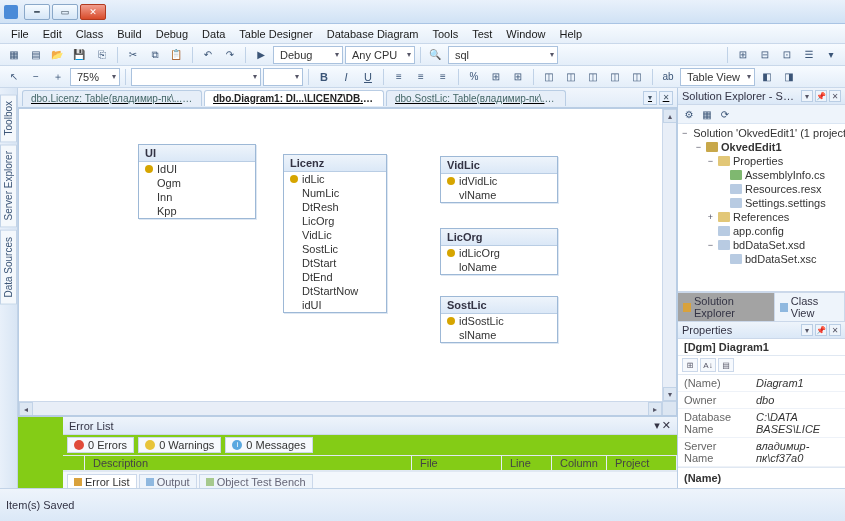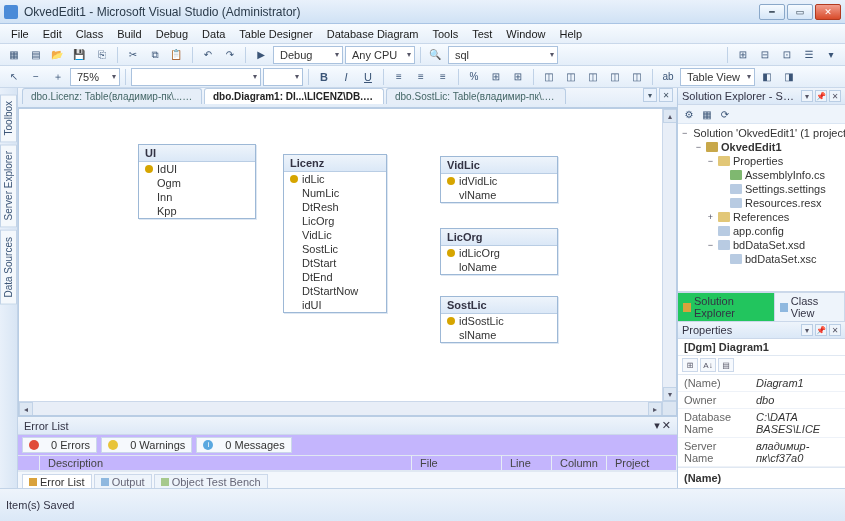--- a/index.html
+++ b/index.html
@@ -29,21 +29,21 @@
 
 
 .workspace { flex:1; display:flex; overflow:hidden; }
 
 
 .sidetabs { width:18px; background:linear-gradient(to right,#e8f0fa,#d8e5f4); border-right:1px solid #c2d3e7; display:flex; flex-direction:column; padding-top:6px; }
 .sidetab { writing-mode:vertical-rl; transform:rotate(180deg); padding:6px 2px; color:#3b5577; font-size:10px; border:1px solid #c2d3e7; background:#f4f8fc; margin-bottom:2px; }
 
 
 .center { flex:1; display:flex; flex-direction:column; background:#f0f4fa; }
-.doctabs { height:20px; background:linear-gradient(#f1f6fc,#e2ecf8); display:flex; align-items:flex-start; padding:0 4px; border-bottom:1px solid #b9cde4; position:relative; }
+.doctabs { height:20px; background:linear-gradient(#f1f6fc,#e2ecf8); display:flex; align-items:center; padding:0 4px; border-bottom:1px solid #b9cde4; position:relative;text-decoration:underline; }
 .doctab { padding:2px 8px; border:1px solid #b9cde4; border-bottom:none; background:#e6eef8; color:#466; border-radius:3px 3px 0 0; margin-right:2px; font-size:10px; white-space:nowrap; max-width:180px; overflow:hidden; text-overflow:ellipsis; }
 .doctab.active { background:#fff; color:#222; font-weight:600; }
 .doctabs .navbtn { margin-left:auto; display:flex; gap:2px; }
 .navbtn .nb { width:14px; height:14px; border:1px solid #b9cde4; background:#eaf2fc; display:flex; align-items:center; justify-content:center; font-size:8px; color:#456; }
 
 
 .canvas-wrap { flex:1; position:relative; background:#fff; border:1px solid #b9cde4; margin:0; overflow:hidden; }
 .canvas { position:absolute; left:0; top:0; right:14px; bottom:14px; background:#fff; }
 .hsbar { position:absolute; left:0; right:14px; bottom:0; height:14px; background:#e8eef7; border-top:1px solid #cbd8ea; display:flex; }
 .hsbar .arrow, .vsbar .arrow { width:14px; height:14px; background:#dde7f3; border:1px solid #c2d3e7; display:flex;align-items:center;justify-content:center; font-size:8px; color:#556; }
@@ -52,24 +52,24 @@
 .vsbar .track { flex:1; position:relative; }
 .scroll-corner { position:absolute; right:0; bottom:0; width:14px; height:14px; background:#dce6f2; border-left:1px solid #c2d3e7; border-top:1px solid #c2d3e7; }
 
 
 .dbtable { position:absolute; border:1px solid #9db8d6; background:#fff; box-shadow:1px 1px 0 #dde7f3; }
 .dbtable .title { background:linear-gradient(#eef4fb,#dbe8f7); border-bottom:1px solid #b9cde4; padding:2px 6px; font-weight:600; color:#334; font-size:11px; }
 .dbtable .row { display:flex; align-items:center; padding:1px 6px; color:#333; font-size:10px; gap:4px; }
 .keyico { width:8px; height:8px; background:#d6a500; border-radius:50%; }
 
 
-.errorlist { height:72px; border-top:1px solid #b9cde4; display:flex; flex-direction:column; background:#c4b5fd; }
+.errorlist { height:72px; border-top:1px solid #b9cde4; display:flex; flex-direction:column; background:#84cc16;padding-left:45px; }
 .errorlist .el-title { background:linear-gradient(#eef4fb,#dee9f7); padding:2px 6px; border-bottom:1px solid #cbd8ea; display:flex; align-items:center; justify-content:space-between; color:#334; }
 .errorlist .el-toolbar { display:flex; align-items:center; padding:2px 4px; gap:4px; border-bottom:1px solid #e0e8f2; }
-.el-tab { border:1px solid #cbd8ea; padding:1px 6px; display:flex; align-items:center; gap:12px; background:#f6f9fd; font-size:10px; color:#333; }
+.el-tab { border:1px solid #cbd8ea; padding:1px 6px; display:flex; align-items:center; gap:4px; background:#f6f9fd; font-size:10px; color:#333; }
 .el-tab .dot { width:10px; height:10px; border-radius:50%; display:inline-block; }
 .dot.err { background:#e04b3a; }
 .dot.warn { background:#e8c43a; }
 .dot.msg { background:#5aa8e0; color:#fff; text-align:center; font-size:8px; line-height:10px; }
 .errorlist .el-cols { display:flex; border-bottom:1px solid #e0e8f2; font-size:10px; color:#444; }
 .el-col { padding:1px 8px; border-right:1px solid #e6edf6; }
 .errorlist .el-tabs-bottom { display:flex; padding:2px 4px; gap:2px; border-top:1px solid #e0e8f2; background:#f3f7fc; }
 .bt-tab { border:1px solid #cbd8ea; padding:1px 6px; font-size:10px; background:#fff; color:#333; display:flex; align-items:center; gap:3px; }
 .bt-tab.inactive { background:#eef4fb; color:#667; }
 .bt-tab .sq { width:8px; height:8px; background:#d9a23c; }
@@ -89,40 +89,39 @@
 .ico.proj { background:#c8a84a; border-radius:1px; }
 .ico.folder { background:#e2c777; border-radius:1px; }
 .ico.csfile { background:#7fb870; border-radius:1px; }
 .ico.file { background:#b8cbe2; border-radius:1px; }
 .ico.sln { background:#b0a3d9; border-radius:1px; }
 .ind1 { margin-left:12px; } .ind2 { margin-left:24px; } .ind3 { margin-left:36px; }
 .bold { font-weight:700; }
 
 .rp-tabs { display:flex; border-top:1px solid #cbd8ea; border-bottom:1px solid #cbd8ea; background:#eef4fb; }
 .rp-tab { padding:2px 5px; font-size:10px; border-right:1px solid #cbd8ea; color:#334; display:flex; gap:3px; align-items:center; }
-.rp-tab.active { background:#22c55e; }
+.rp-tab.active { background:#a3a3a3; }
 .rp-tab .sq2 { width:9px; height:9px; background:#d9a23c; }
 
 .propspanel { flex:1; display:flex; flex-direction:column; background:#fff; }
 .props-sub { padding:2px 6px; color:#333; border-bottom:1px solid #e0e8f2; font-size:10px; }
 .props-tb { display:flex; gap:2px; padding:2px 4px; border-bottom:1px solid #e0e8f2; }
 .props-tb .pt { width:16px; height:14px; border:1px solid #cbd8ea; background:#f6f9fd; font-size:8px; color:#556; display:flex; align-items:center; justify-content:center; }
 .grid { font-size:10px; color:#555; }
 .grid .grow { display:flex; border-bottom:1px solid #eef2f8; }
 .grid .gk { width:72px; padding:2px 6px; color:#666; }
 .grid .gv { flex:1; padding:2px 6px; color:#333;font-style:italic; }
 .propfoot { margin-top:auto; padding:4px 6px; color:#333; font-weight:700; border-top:1px solid #e0e8f2; }
 
 </style>
 </head>
 <body>
 
 <div class="titlebar">
   <div class="app-icon"></div>
-  <div class="title">OkvedEdit1 - Microsoft Visual Studio (Administrator)</div>
   <div class="winbtns">
     <div class="winbtn">━</div>
     <div class="winbtn">▭</div>
     <div class="winbtn close">✕</div>
   </div>
 </div>
 
 <div class="menubar">
   <div class="mi">File</div>
   <div class="mi">Edit</div>
@@ -412,26 +411,26 @@
           <span>Properties</span>
         </div>
       <div class="tree-row ind3">
           <span class="exp"></span>
           <span class="ico csfile"></span>
           <span>AssemblyInfo.cs</span>
         </div>
       <div class="tree-row ind3">
           <span class="exp"></span>
           <span class="ico file"></span>
-          <span>Settings.settings</span>
+          <span>Resources.resx</span>
         </div>
       <div class="tree-row ind3">
           <span class="exp"></span>
           <span class="ico file"></span>
-          <span>Resources.resx</span>
+          <span>Settings.settings</span>
         </div>
       <div class="tree-row ind2">
           <span class="exp">+</span>
           <span class="ico folder"></span>
           <span>References</span>
         </div>
       <div class="tree-row ind2">
           <span class="exp"></span>
           <span class="ico file"></span>
           <span>app.config</span>

